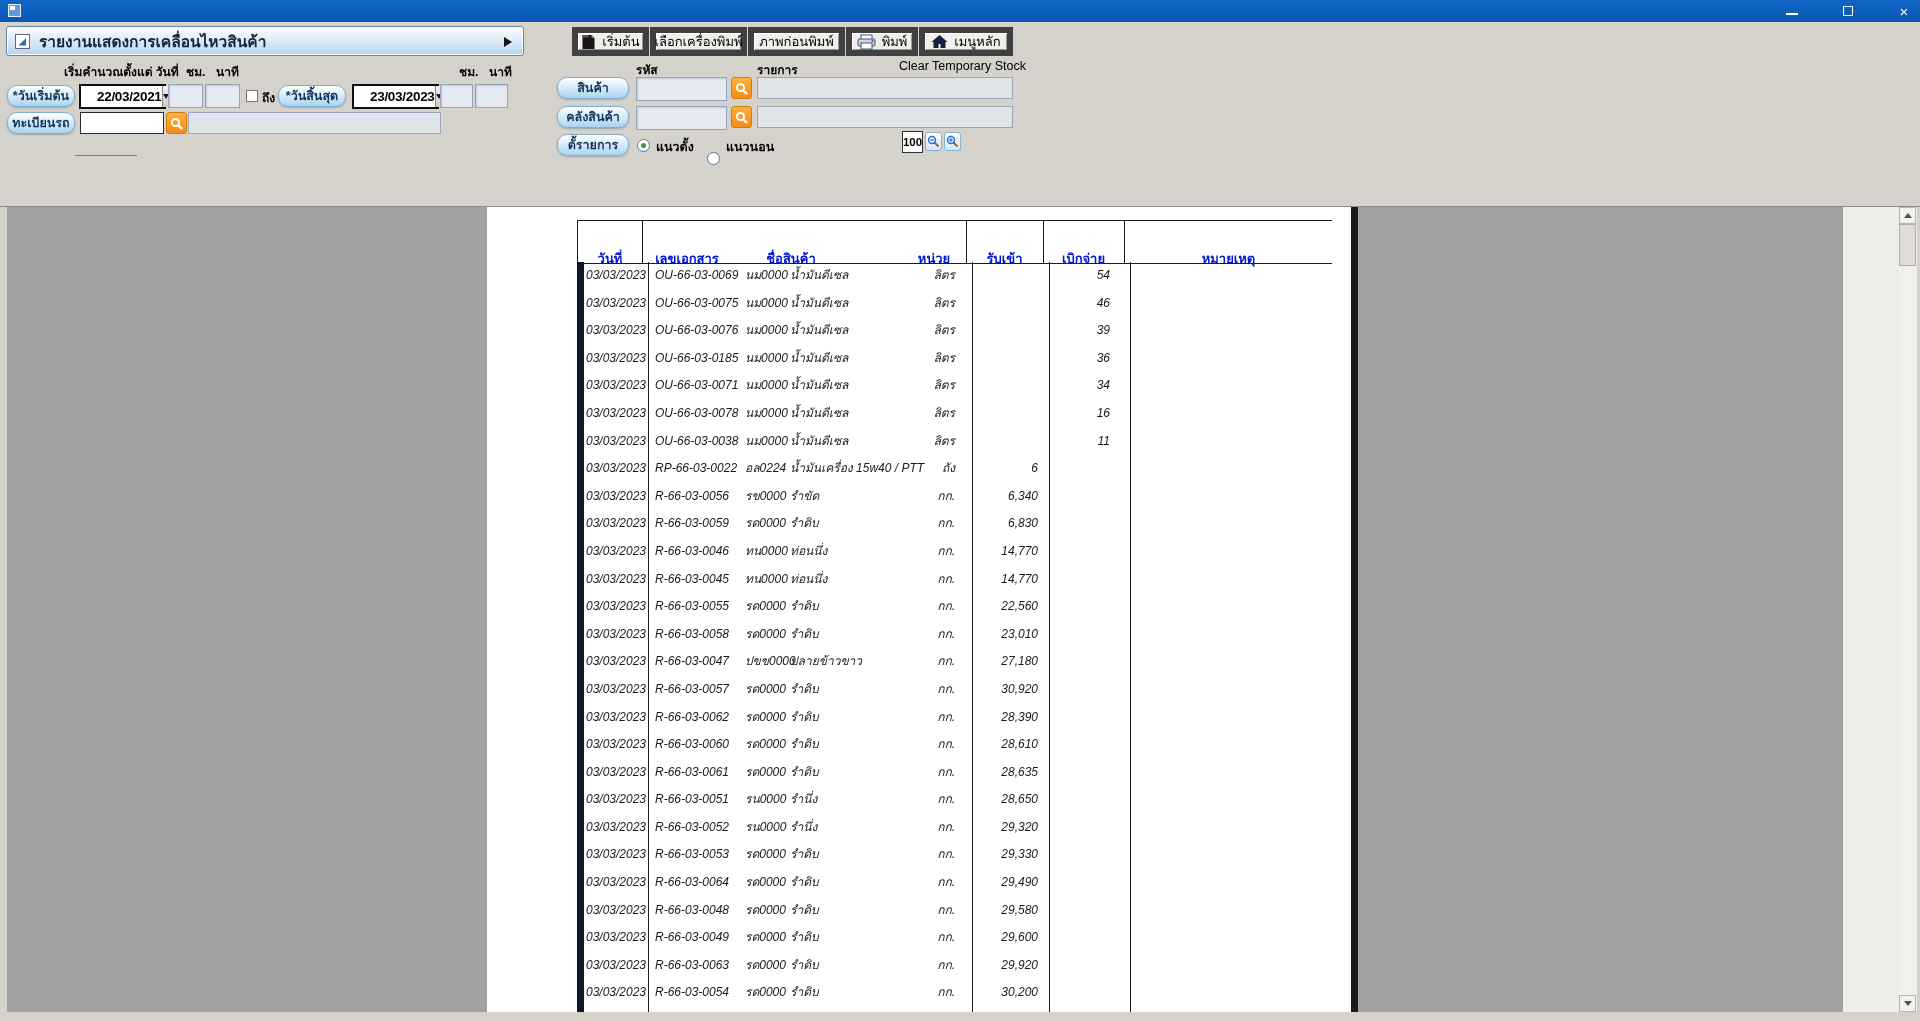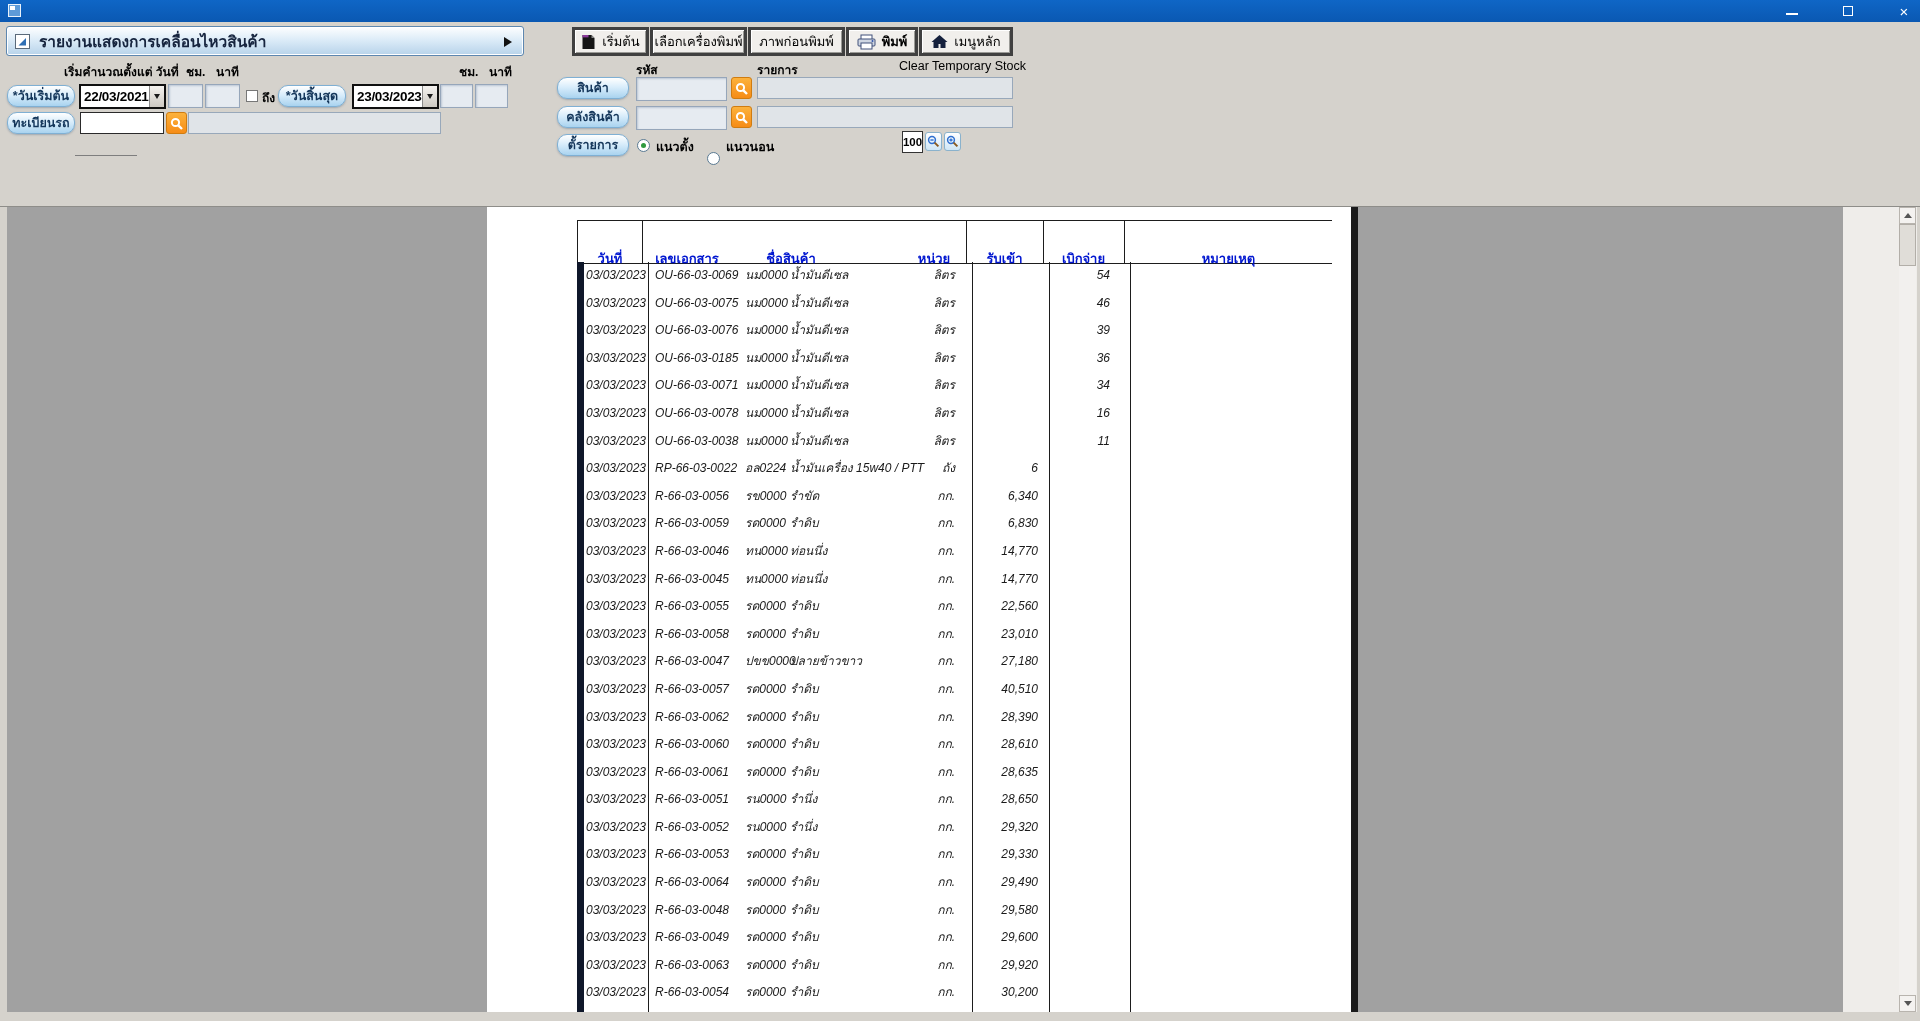--- a/index.html
+++ b/index.html
@@ -20,44 +20,44 @@
   
   .rt-box{left:6px;top:26px;width:518px;height:30px;border:1px solid #5d87b0;border-radius:3px;
           background:linear-gradient(180deg,#fdfeff 0%,#ddecf8 45%,#b7d3ea 100%);
           box-shadow:inset 0 0 0 1px #fff;display:flex;align-items:center;}
   .rt-ico{width:15px;height:15px;margin-left:8px;position:relative;flex:0 0 auto;}
   .rt-text{margin-left:9px;font-size:15.5px;font-weight:bold;color:#16243e;white-space:nowrap;}
   .rt-arrow{position:absolute;right:11px;top:10px;width:0;height:0;
             border-left:8px solid #111;border-top:5px solid transparent;border-bottom:5px solid transparent;}
 
   
-  .tbtn{top:27px;height:29px;background:#f1efec;border:3px solid #404040;
+  .tbtn{top:27px;height:29px;background:#f1efec;border:6px solid #404040;
         box-shadow:inset 1px 1px 0 #ffffff, inset -1px -1px 0 #9a9a96;
         display:flex;align-items:center;justify-content:center;gap:6px;
         font-size:13px;color:#000;padding:0 4px;cursor:default;white-space:nowrap;}
   #btn-start{left:572px;width:77px;}
   #btn-printer-sel{left:650px;width:97px;}
   #btn-preview{left:748px;width:97px;}
-  #btn-print{left:846px;width:72px;font-weight:bold;}
+  #btn-print{left:846px;width:72px;}
   #btn-menu{left:919px;width:94px;}
 
   
   .lbl{font-size:12px;font-weight:bold;color:#000;white-space:nowrap;}
   .lbl-plain{font-size:12.5px;color:#000;white-space:nowrap;}
 
   
   .bluebtn{height:22px;border:1px solid #7fb0d4;border-radius:10px;
            background:linear-gradient(180deg,#ffffff 0%,#d9edfb 45%,#a9d3ef 100%);
            box-shadow:0 1px 2px rgba(60,90,120,.35);
            display:flex;align-items:center;justify-content:center;
            font-size:12.5px;font-weight:bold;color:#14365a;white-space:nowrap;}
 
   
   .datecombo{height:25px;width:87px;border:2px solid #101010;background:#fff;display:flex;align-items:stretch;}
-  .dc-text{flex:1;font-size:13.5px;font-weight:bold;color:#000;display:flex;align-items:center;padding-left:3px;letter-spacing:-.3px;}
+  .dc-text{flex:1;font-size:13.5px;font-weight:bold;color:#000;display:flex;align-items:center;padding-left:16px;letter-spacing:-.3px;}
   .dc-btn{width:15px;background:linear-gradient(#f4f2ef,#cdc9c2);border-left:1px solid #8a8a8a;
           display:flex;align-items:center;justify-content:center;}
   .dn{width:0;height:0;border-left:3.5px solid transparent;border-right:3.5px solid transparent;border-top:5px solid #1a1a1a;}
   .smallbox{width:35px;height:24px;background:#e6ebf1;border:1px solid #96a6ba;
             box-shadow:inset 1px 1px 2px #bcc7d4;}
   .checkbox{width:12px;height:12px;background:#fff;border:1px solid #777;}
   .textinput{height:22px;background:#fff;border:1px solid #2a2a2a;}
   .longfield{height:22px;background:#e0e4e8;border:1px solid #98a8ba;}
   .searchbtn{width:21px;height:22px;border:1px solid #d07c10;border-radius:3px;
              background:linear-gradient(#fcb23c,#f68c16);display:flex;align-items:center;justify-content:center;}
@@ -538,21 +538,21 @@
             <span class="cell c-unit">กก.</span>
             <span class="cell c-in">27,180</span>
             <span class="cell c-out"></span>
           </div>
           <div class="t-row">
             <span class="cell c-date">03/03/2023</span>
             <span class="cell c-doc">R-66-03-0057</span>
             <span class="cell c-code">รด0000</span>
             <span class="cell c-name">รำดิบ</span>
             <span class="cell c-unit">กก.</span>
-            <span class="cell c-in">40,510</span>
+            <span class="cell c-in">30,920</span>
             <span class="cell c-out"></span>
           </div>
           <div class="t-row">
             <span class="cell c-date">03/03/2023</span>
             <span class="cell c-doc">R-66-03-0062</span>
             <span class="cell c-code">รด0000</span>
             <span class="cell c-name">รำดิบ</span>
             <span class="cell c-unit">กก.</span>
             <span class="cell c-in">28,390</span>
             <span class="cell c-out"></span>

